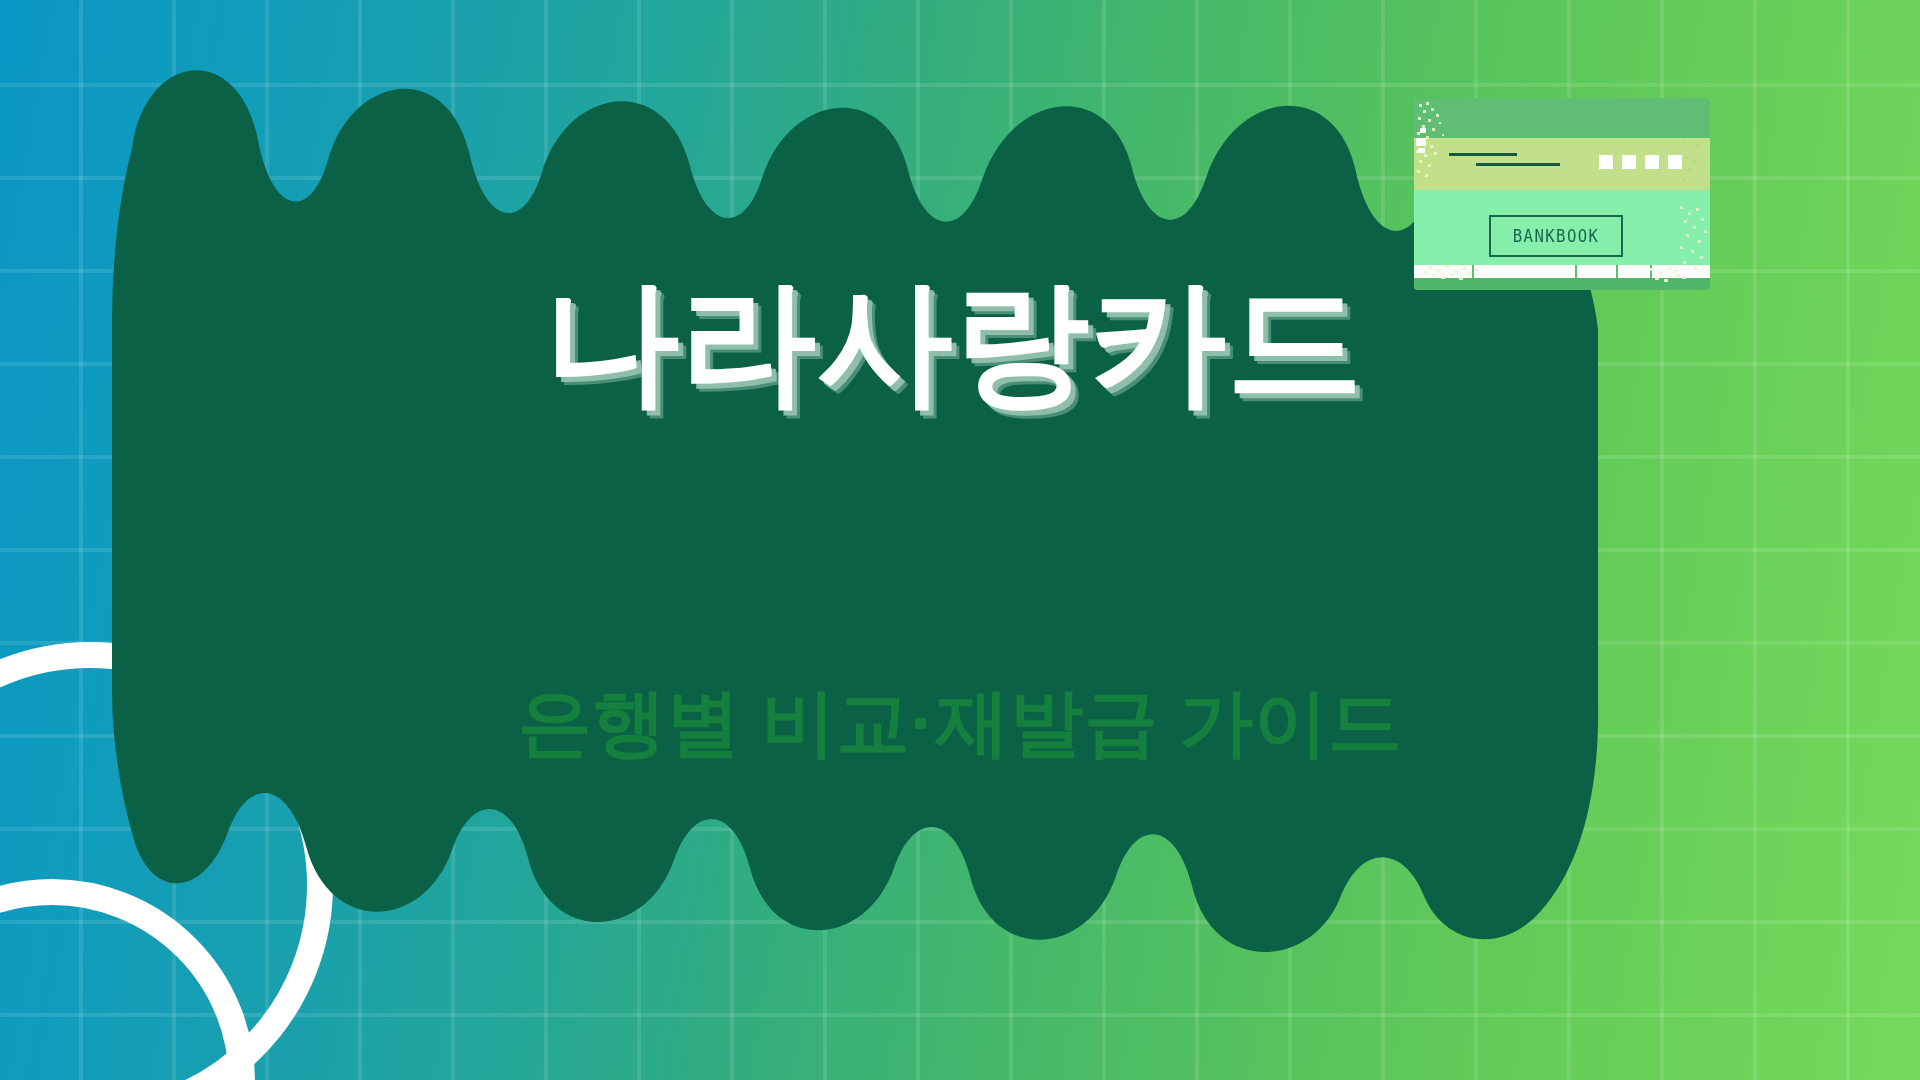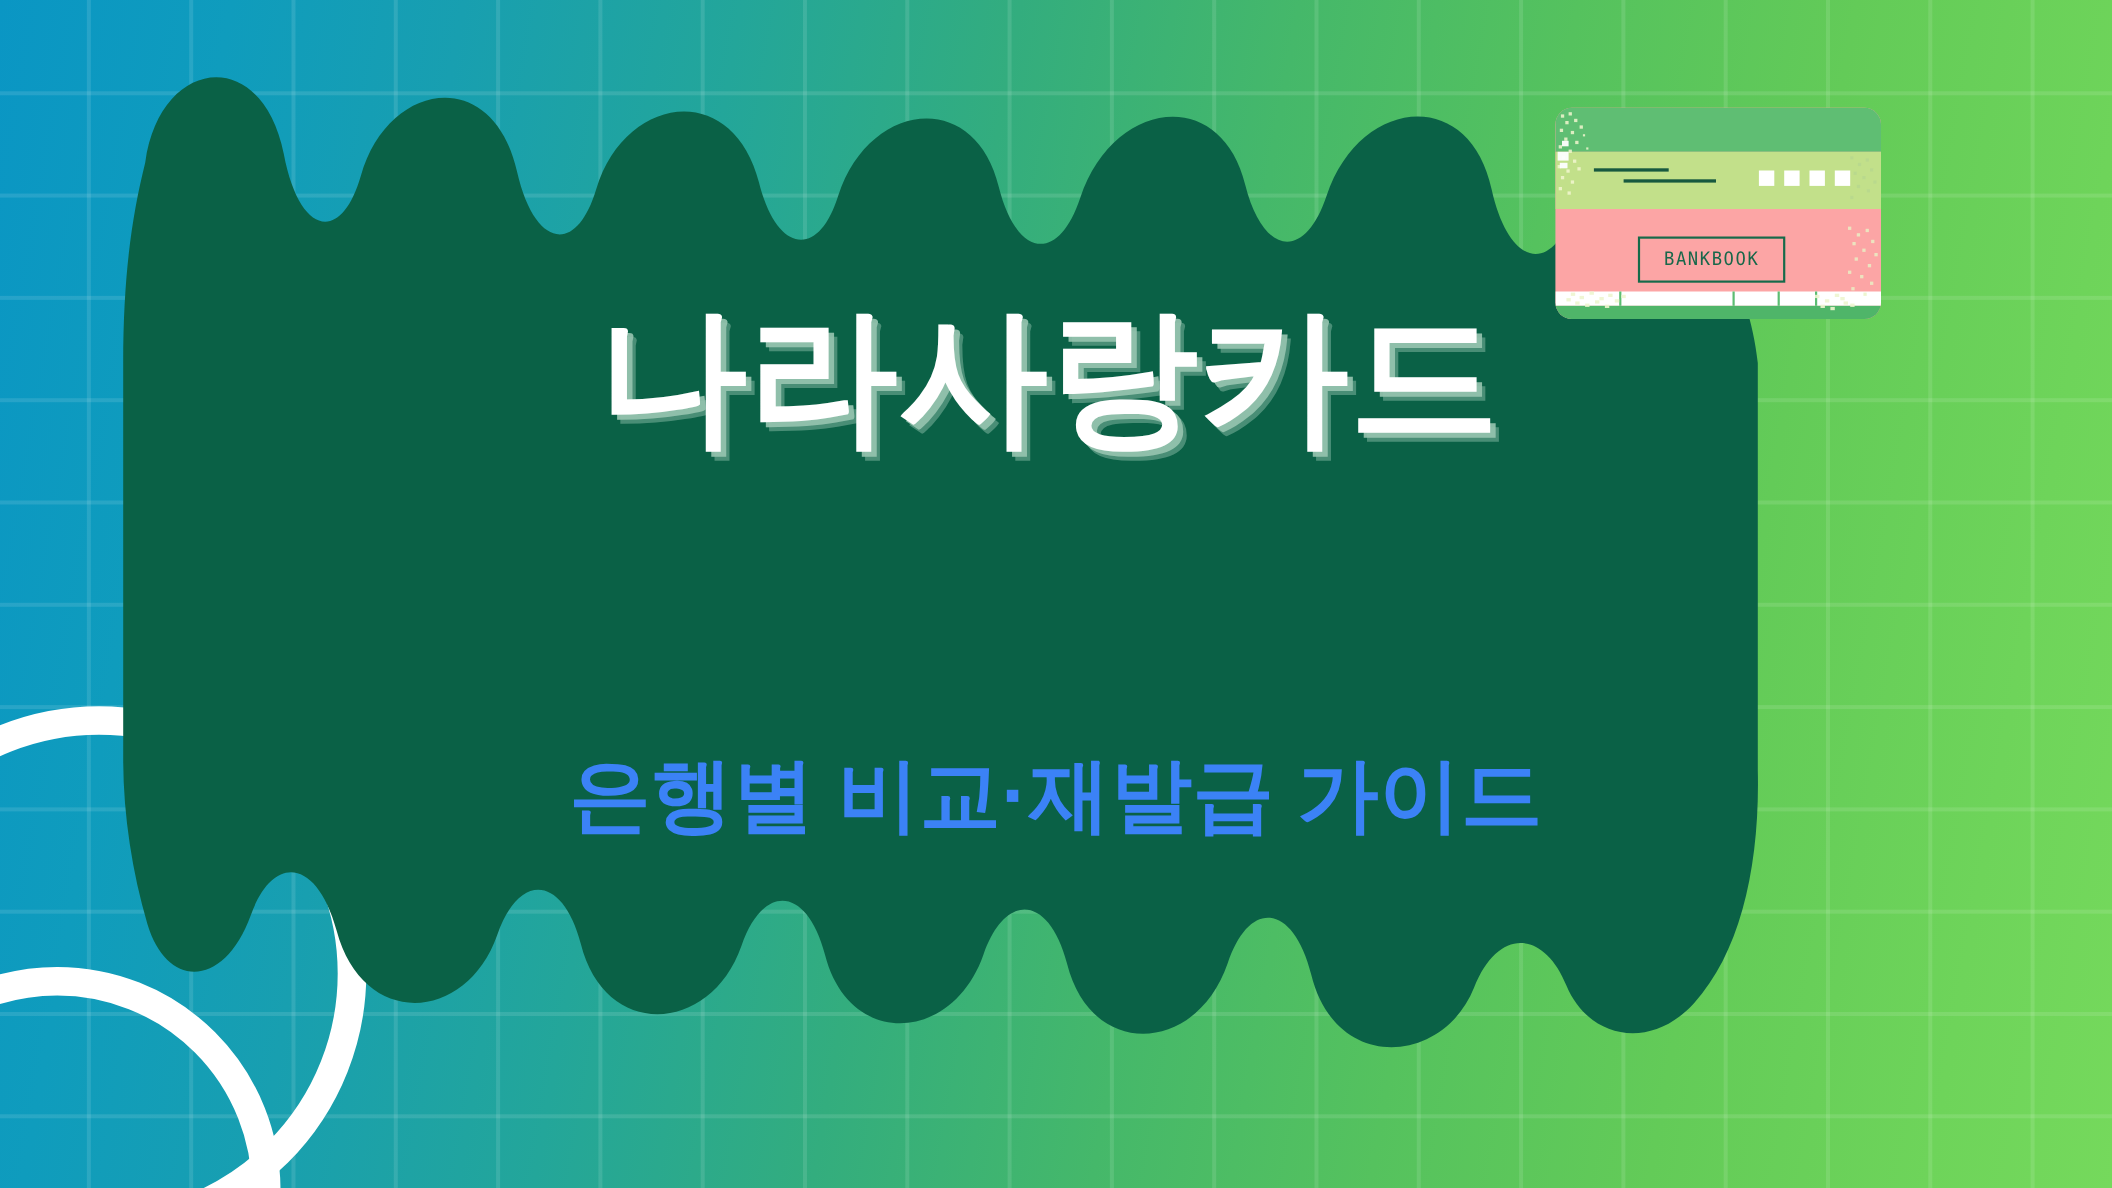--- a/index.html
+++ b/index.html
@@ -90,38 +90,38 @@
     text-shadow:
        5px 5px 0 rgba(150, 195, 175, 0.92),
        8px 8px 0 rgba(125, 180, 158, 0.55);
   }
   .subtitle {
     position: absolute;
     left: 0;
     right: 0;
     top: 682px;
     text-align: center;
-    color: #3b82f6;
+    color: #15803d;
     font-weight: 700;
     font-size: 74px;
     letter-spacing: 0.005em;
     line-height: 1.1;
     white-space: nowrap;
   }
 
   
   .bankbook {
     position: absolute;
     left: 1414px;
     top: 98px;
     width: 296px;
     height: 192px;
-    border-radius: 15px;
+    border-radius: 4px;
     overflow: hidden;
-    background: #fca5a5;
+    background: #86efac;
     box-shadow: 0 0 0 0 rgba(0,0,0,0);
   }
   .bb-top-band {
     position: absolute;
     left: 0; right: 0; top: 0;
     height: 40px;
     background: #5fbe73;
   }
   .bb-light-band {
     position: absolute;

